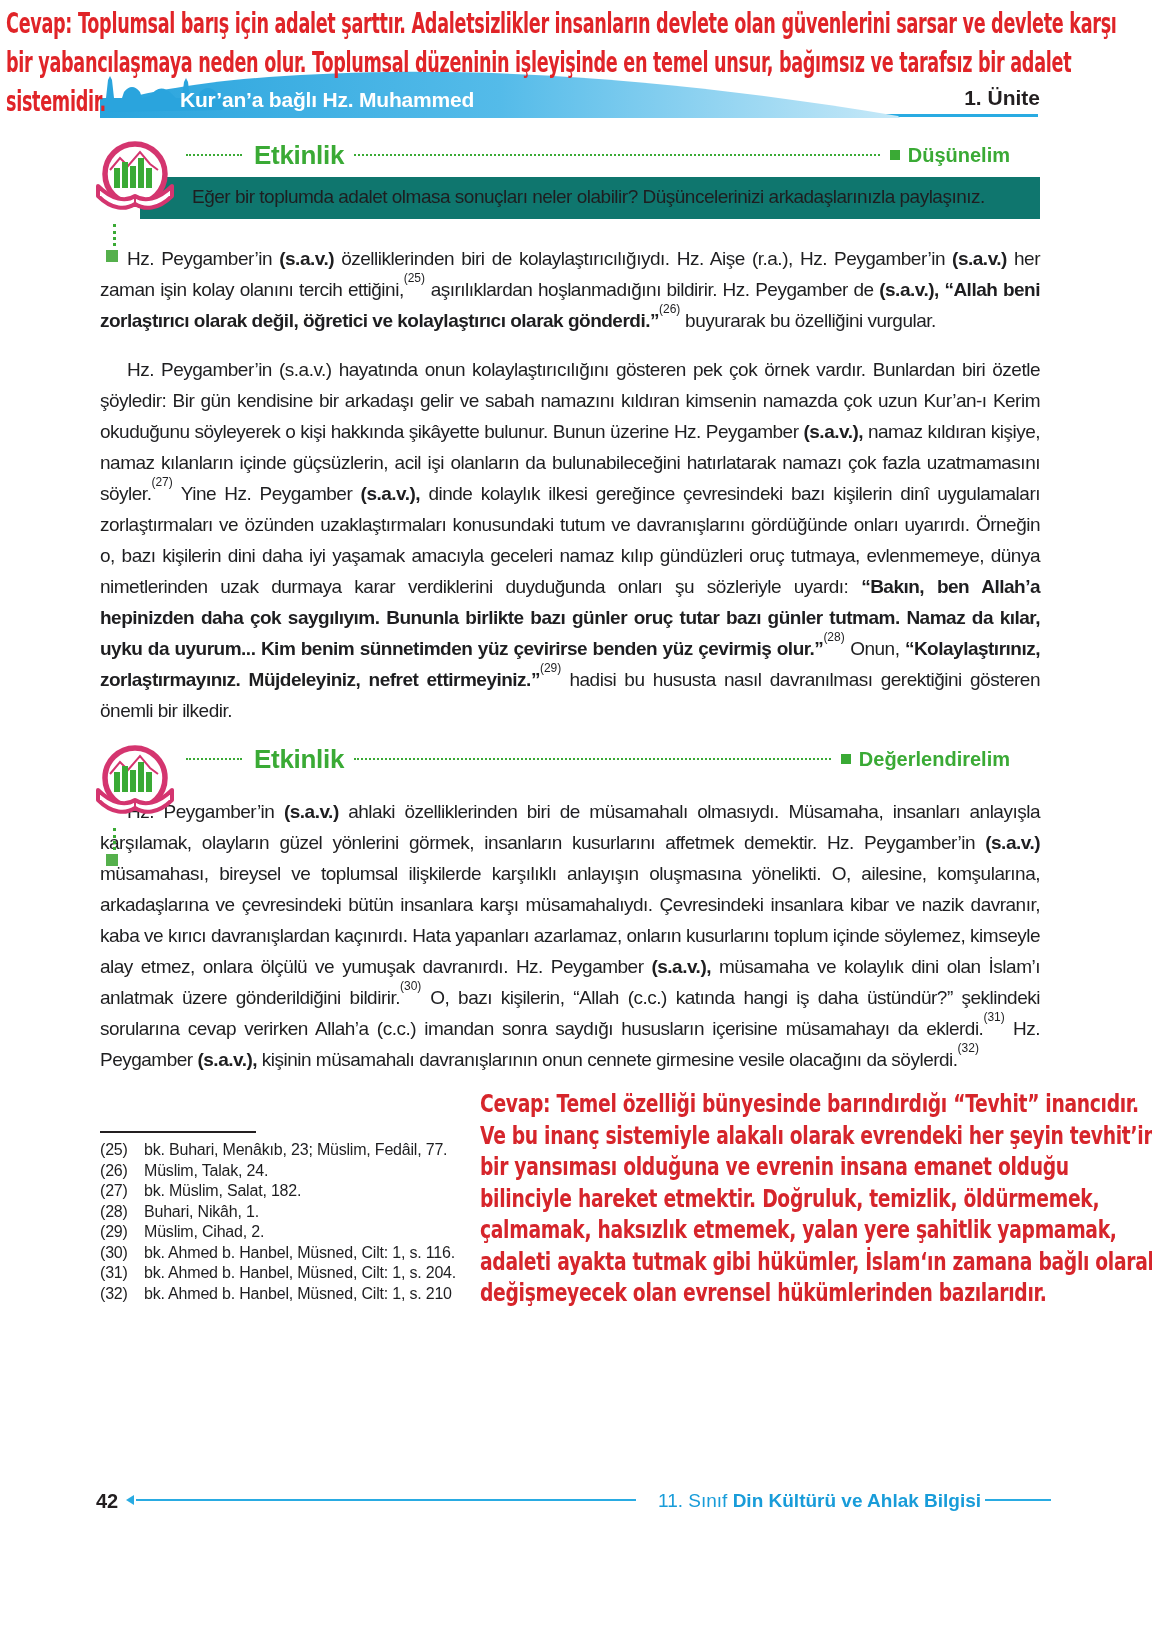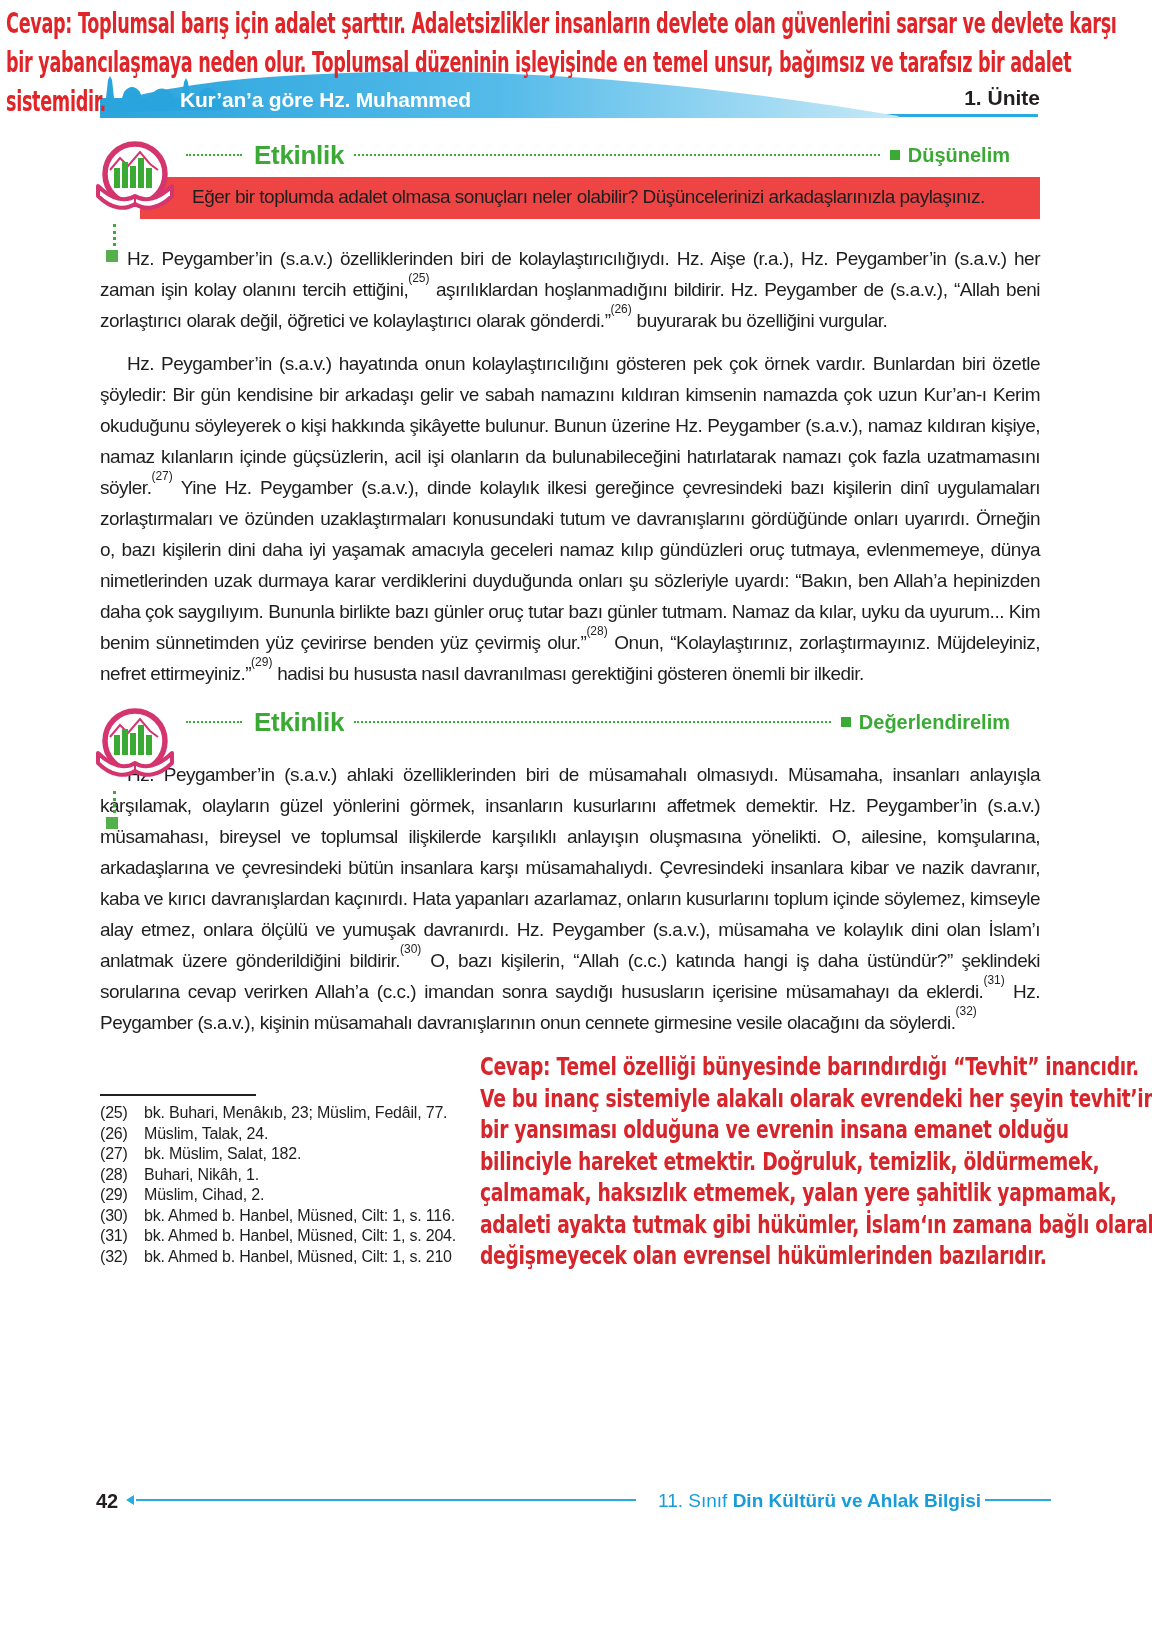--- a/index.html
+++ b/index.html
@@ -40,31 +40,31 @@
   .act-icon { position:absolute; left:-8px; top:0px; width:86px; height:82px; }
   .act-trail { position:absolute; left:13px; top:84px; height:22px; width:0; border-left:3px dotted #3aaa35; }
   .act-trail-sq { position:absolute; left:6px; top:110px; width:12px; height:12px; background:#55b04c; }
   .act-head { display:flex; align-items:center; height:30px; margin-left:86px; margin-right:30px; }
   .act-stub { width:56px; border-top:2px dotted #3aaa35; margin-right:12px; }
   .act-label { font-size:26px; font-weight:bold; color:#3aaa35; letter-spacing:-0.3px; }
   .act-leader { flex:1; border-top:2px dotted #3aaa35; margin:0 10px; }
   .act-square { width:10px; height:10px; background:#3aaa35; margin-right:8px; flex:none; }
   .act-tag { font-size:20px; font-weight:bold; color:#3aaa35; }
   .act-box {
-    margin-left:40px; margin-top:7px; background:#ef4444;
+    margin-left:40px; margin-top:7px; background:#0f766e;
     padding:5px 26px 7px 26px; font-size:19px; line-height:30px;
     letter-spacing:-0.5px; text-align:justify; text-indent:26px; color:#1e1e20;
   }
   
   .body-para {
     font-size:19px; line-height:31px; letter-spacing:-0.5px;
     text-align:justify; text-indent:27px; color:#1e1e20;
   }
-  .p1 { margin-top:24px; } .p2 { margin-top:12px; } .p3 { margin-top:22px; }
-  .body-para b { font-weight:normal; }
+  .p1 { margin-top:24px; } .p2 { margin-top:18px; } .p3 { margin-top:22px; }
+  .body-para b { font-weight:bold; }
   .body-para sup, .act-box sup {
     font-size:12px; font-weight:normal; letter-spacing:0;
     position:relative; top:-7px; line-height:0;
   }
   
   .bottom { position:relative; margin-top:56px; }
   .fn-divider { width:156px; border-top:2px solid #231f20; margin-bottom:7px; }
   .footnotes { width:400px; }
   .fn-row { display:flex; font-size:16px; line-height:20.5px; letter-spacing:-0.2px; color:#1e1e20; }
   .fn-num { width:44px; flex:none; }
@@ -98,21 +98,21 @@
         <linearGradient id="bandg" x1="0" y1="0" x2="800" y2="0" gradientUnits="userSpaceOnUse">
           <stop offset="0" stop-color="#2aa4dd"></stop>
           <stop offset="0.5" stop-color="#54bbe9"></stop>
           <stop offset="1" stop-color="#c7e9f8"></stop>
         </linearGradient>
       </defs>
       <path d="M0,62 L0,50 C60,30 150,18 290,16 C470,14 640,34 798,60 L800,62 Z" fill="url(#bandg)"></path>
       <path d="M0,52 L0,42 L6,42 L8,24 L10,20 L12,24 L14,42 L22,42 L24,36 Q32,26 40,36 L42,42 L50,40 Q60,26 72,38 L76,42 L82,42 L84,26 L86,22 L88,26 L90,42 L98,42 L100,36 Q108,28 116,36 L120,42 L126,44 L130,48 L122,54 L8,56 Z" fill="#2aa4dd"></path>
     </svg>
   </div>
-  <div class="page-title">Kur’an’a göre Hz. Muhammed</div>
+  <div class="page-title">Kur’an’a bağlı Hz. Muhammed</div>
   <div class="unit-label">1. Ünite</div>
   <div class="unit-underline"></div>
 
   <div class="content">
 
     <section class="activity activity-1">
       <svg class="act-icon" viewBox="0 0 86 82">
         <circle cx="43" cy="34" r="30" fill="#ffffff" stroke="#d4356f" stroke-width="5.5"></circle>
         <path d="M18,30 L28,18 L36,26 L48,12 L58,24 L66,30" fill="none" stroke="#d4356f" stroke-width="2"></path>
         <g fill="#3aaa35">

